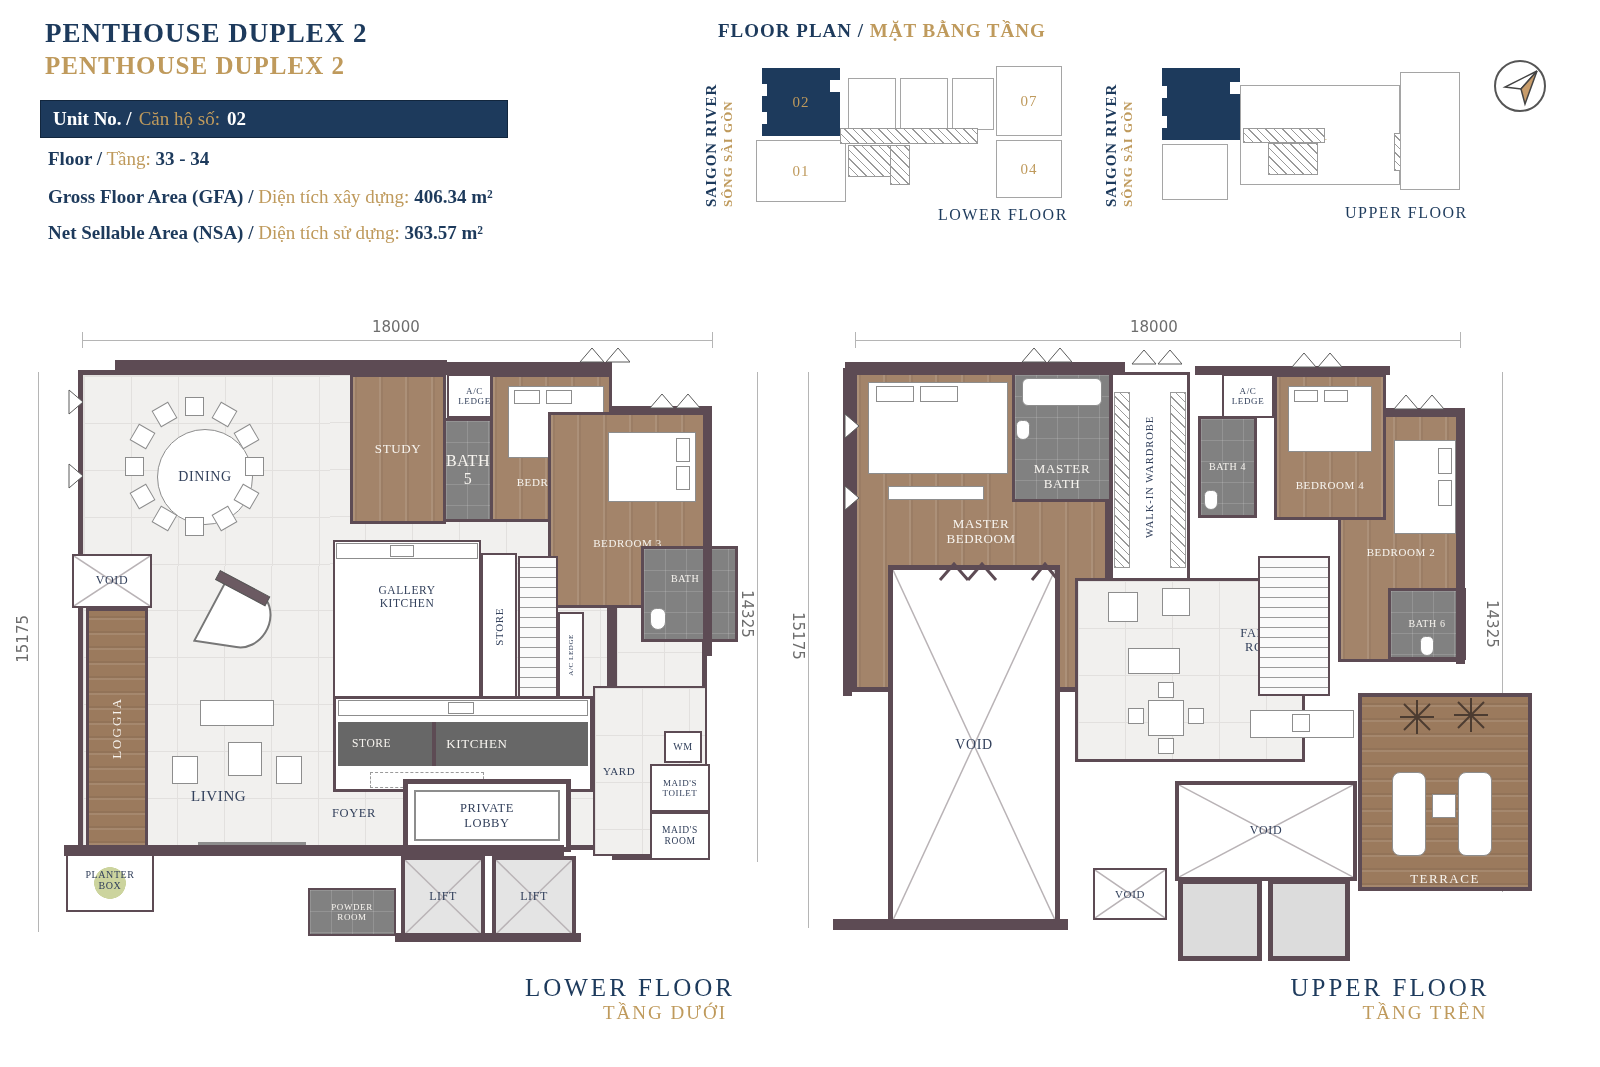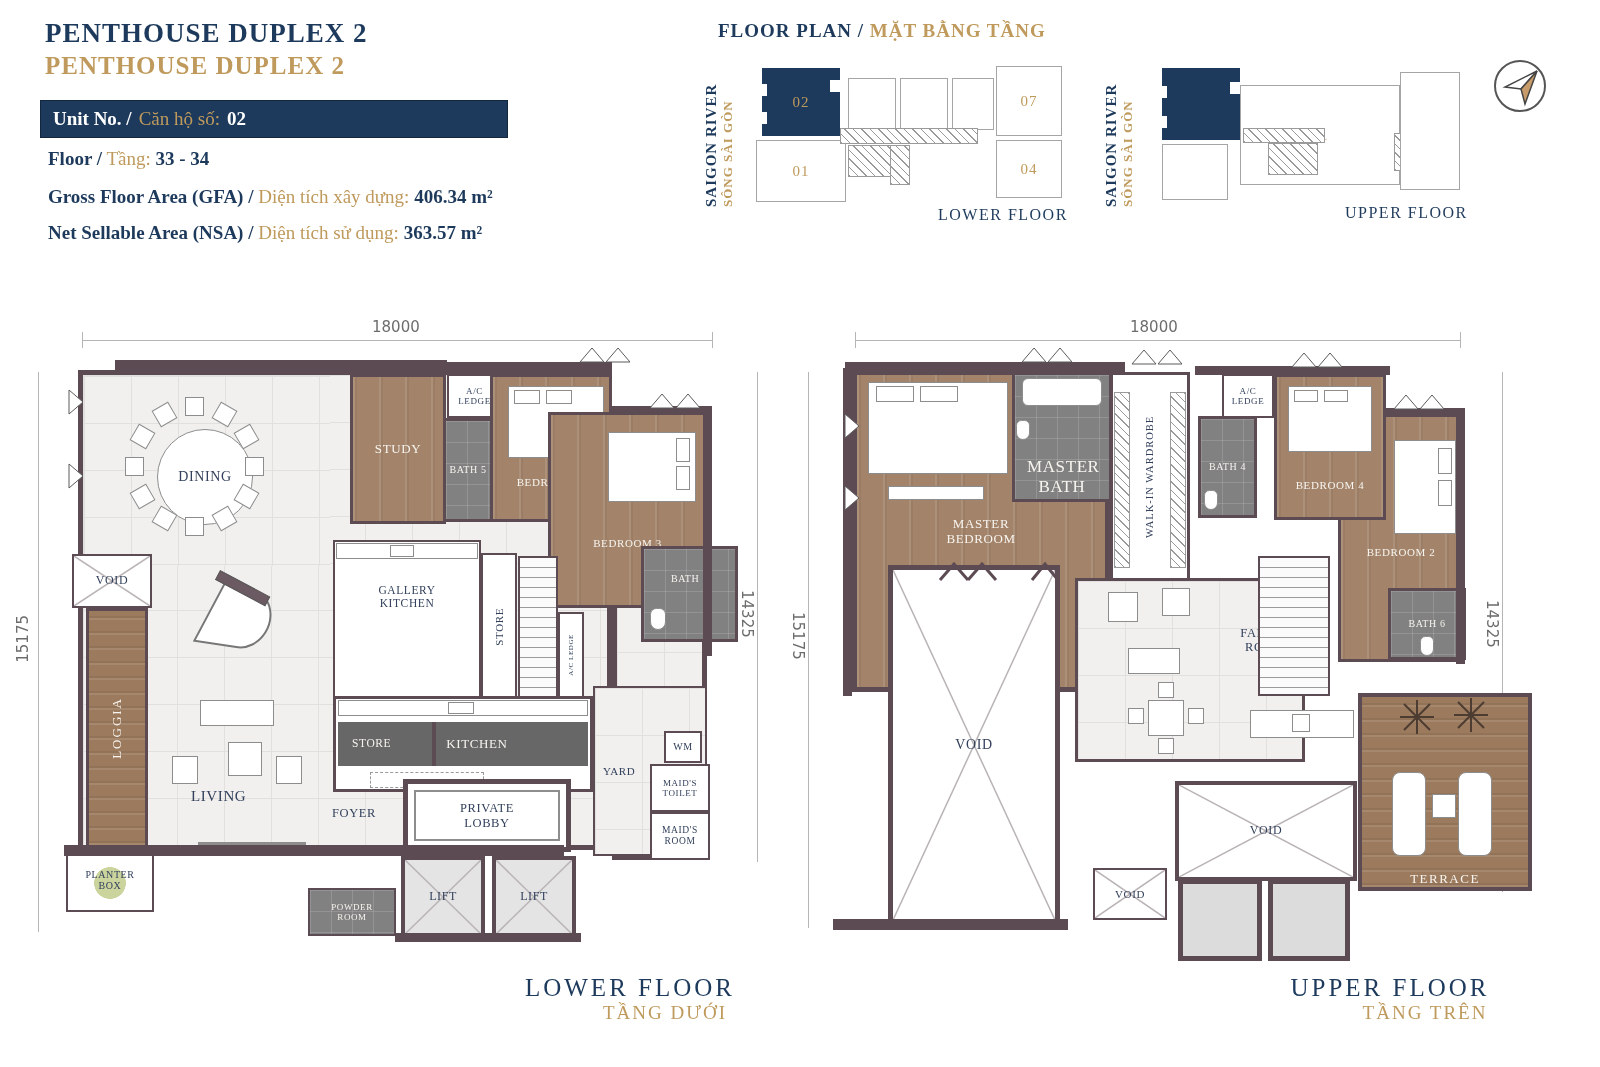--- a/index.html
+++ b/index.html
@@ -67,21 +67,21 @@
   <span class="vi">Tầng:</span>
   <span class="val">33 - 34</span>
 </div>
 <div class="hdr-row" style="left:48px;top:186px">
   <span class="en">Gross Floor Area (GFA) /</span>
   <span class="vi">Diện tích xây dựng:</span>
   <span class="val">406.34 m²</span>
 </div>
 <div class="hdr-row" style="left:48px;top:222px">
   <span class="en">Net Sellable Area (NSA) /</span>
-  <span class="vi">Diện tích sử dụng:</span>
+  <span class="vi">Diện tích sử dựng:</span>
   <span class="val">363.57 m²</span>
 </div>
 
 <div class="abs" style="left:718px;top:20px;font-size:19px;font-weight:bold;letter-spacing:1px">
   <span style="color:var(--navy)">FLOOR PLAN /</span>
   <span style="color:var(--gold)">MẶT BẰNG TẦNG</span>
 </div>
 
 <div class="abs" style="left:703px;top:62px;height:145px;display:flex">
   <span class="vt" style="font-size:15px;font-weight:bold;letter-spacing:1px;color:var(--navy)">SAIGON RIVER</span>
@@ -167,21 +167,21 @@
 <div class="furn" style="left:215px;top:405px;width:19px;height:19px;transform:rotate(30deg)"></div>
 <div class="furn" style="left:237px;top:427px;width:19px;height:19px;transform:rotate(60deg)"></div>
 
 <div class="room wood" style="left:350px;top:374px;width:96px;height:150px">
   <span class="rlabel wl">STUDY</span>
 </div>
 <div class="room white thin" style="left:447px;top:374px;width:55px;height:44px">
   <span class="rlabel" style="font-size:9px">A/C LEDGE</span>
 </div>
 <div class="room darkt" style="left:443px;top:418px;width:50px;height:104px">
-  <span class="rlabel wl" style="font-size:10px">BATH 5</span>
+  <span class="rlabel wl" style="font-size:16px">BATH 5</span>
 </div>
 <div class="room wood" style="left:490px;top:374px;width:122px;height:148px;align-items:flex-end;padding-bottom:30px">
   <span class="rlabel wl" style="font-size:11px">BEDROOM 5</span>
 </div>
 <div class="furn" style="left:508px;top:386px;width:96px;height:72px"></div>
 <div class="furn" style="left:514px;top:390px;width:26px;height:14px"></div>
 <div class="furn" style="left:546px;top:390px;width:26px;height:14px"></div>
 
 <div class="room wood" style="left:548px;top:412px;width:159px;height:196px;align-items:flex-end;padding-bottom:55px">
   <span class="rlabel wl" style="font-size:11px">BEDROOM 3</span>
@@ -331,21 +331,21 @@
 
 <div class="room wood" style="left:852px;top:370px;width:258px;height:322px;border-width:5px;align-items:flex-end;padding-bottom:140px">
   <span class="rlabel wl" style="font-size:13px;width:110px">MASTER BEDROOM</span>
 </div>
 <div class="furn" style="left:868px;top:382px;width:140px;height:92px"></div>
 <div class="furn" style="left:876px;top:386px;width:38px;height:16px"></div>
 <div class="furn" style="left:920px;top:386px;width:38px;height:16px"></div>
 <div class="furn" style="left:888px;top:486px;width:96px;height:14px"></div>
 
 <div class="room darkt" style="left:1012px;top:372px;width:100px;height:130px">
-  <span class="rlabel wl" style="font-size:17px;width:70px;margin-top:80px">MASTER BATH</span>
+  <span class="rlabel wl" style="font-size:13px;width:70px;margin-top:80px">MASTER BATH</span>
 </div>
 <div class="furn" style="left:1022px;top:378px;width:80px;height:28px;border-radius:6px"></div>
 <div class="furn" style="left:1016px;top:420px;width:14px;height:20px;border-radius:7px 7px 9px 9px"></div>
 
 <div class="room white" style="left:1110px;top:372px;width:80px;height:210px">
   <span class="rlabel vt" style="font-size:10.5px;height:150px;letter-spacing:1px">WALK-IN WARDROBE</span>
 </div>
 <div class="hatch" style="left:1114px;top:392px;width:16px;height:176px"></div>
 <div class="hatch" style="left:1170px;top:392px;width:16px;height:176px"></div>
 

